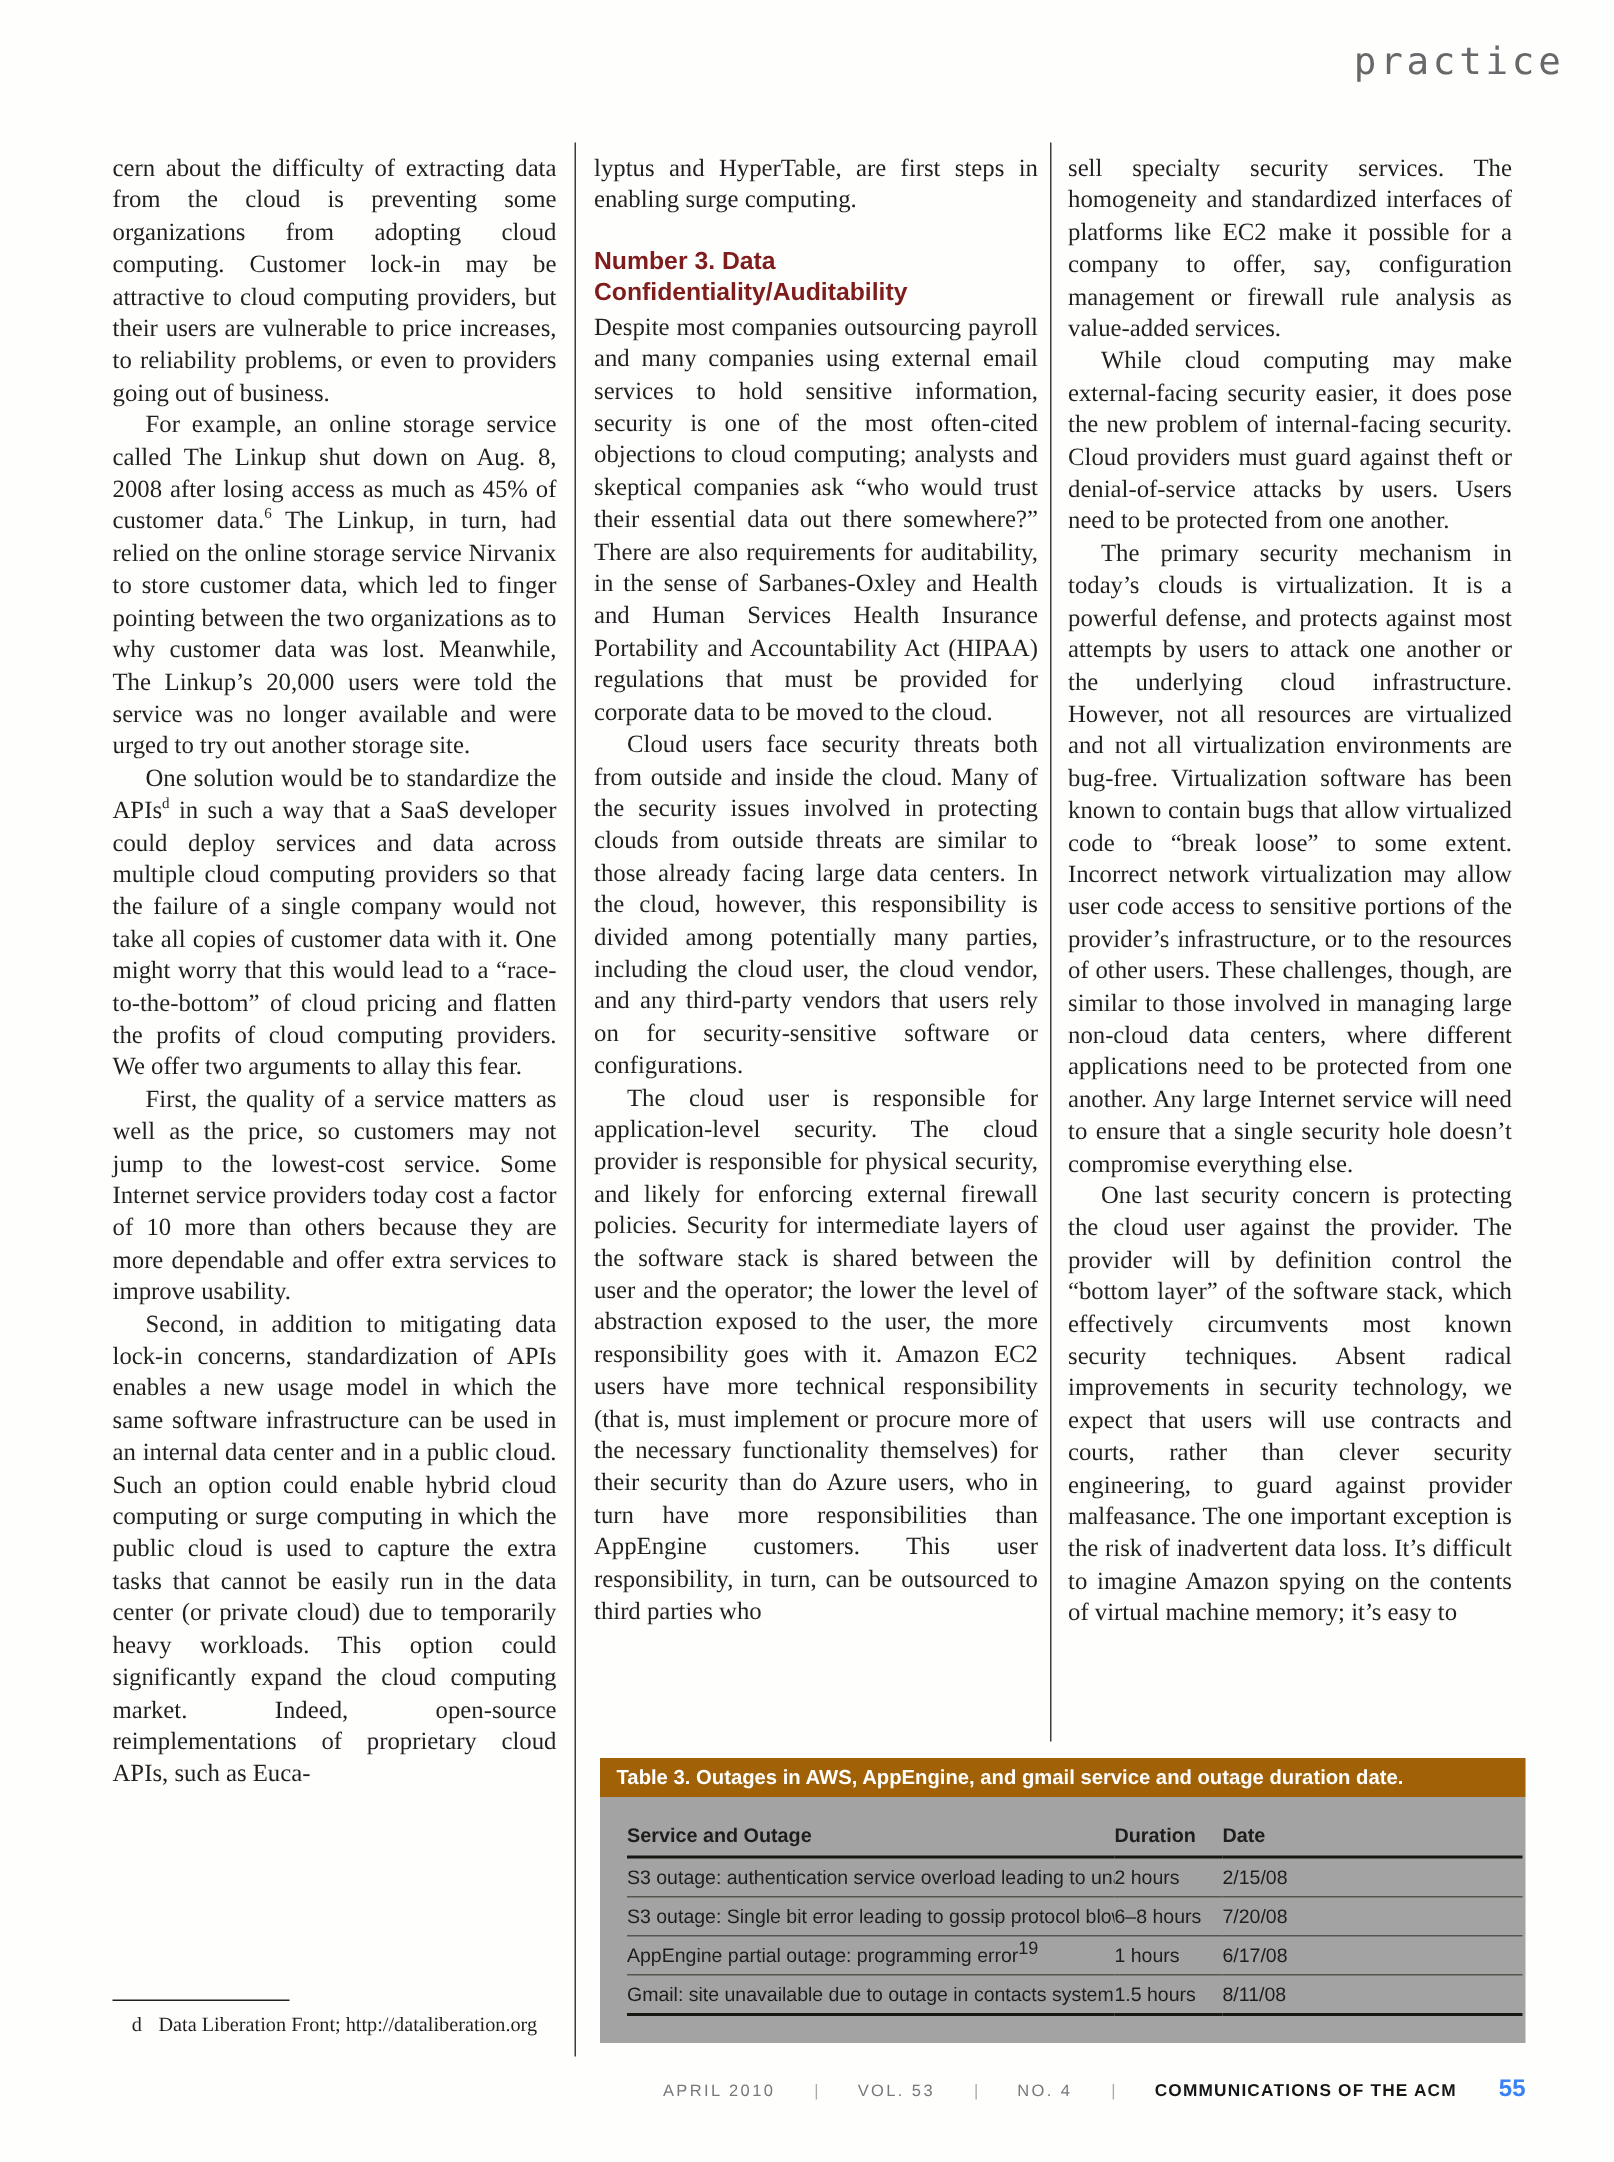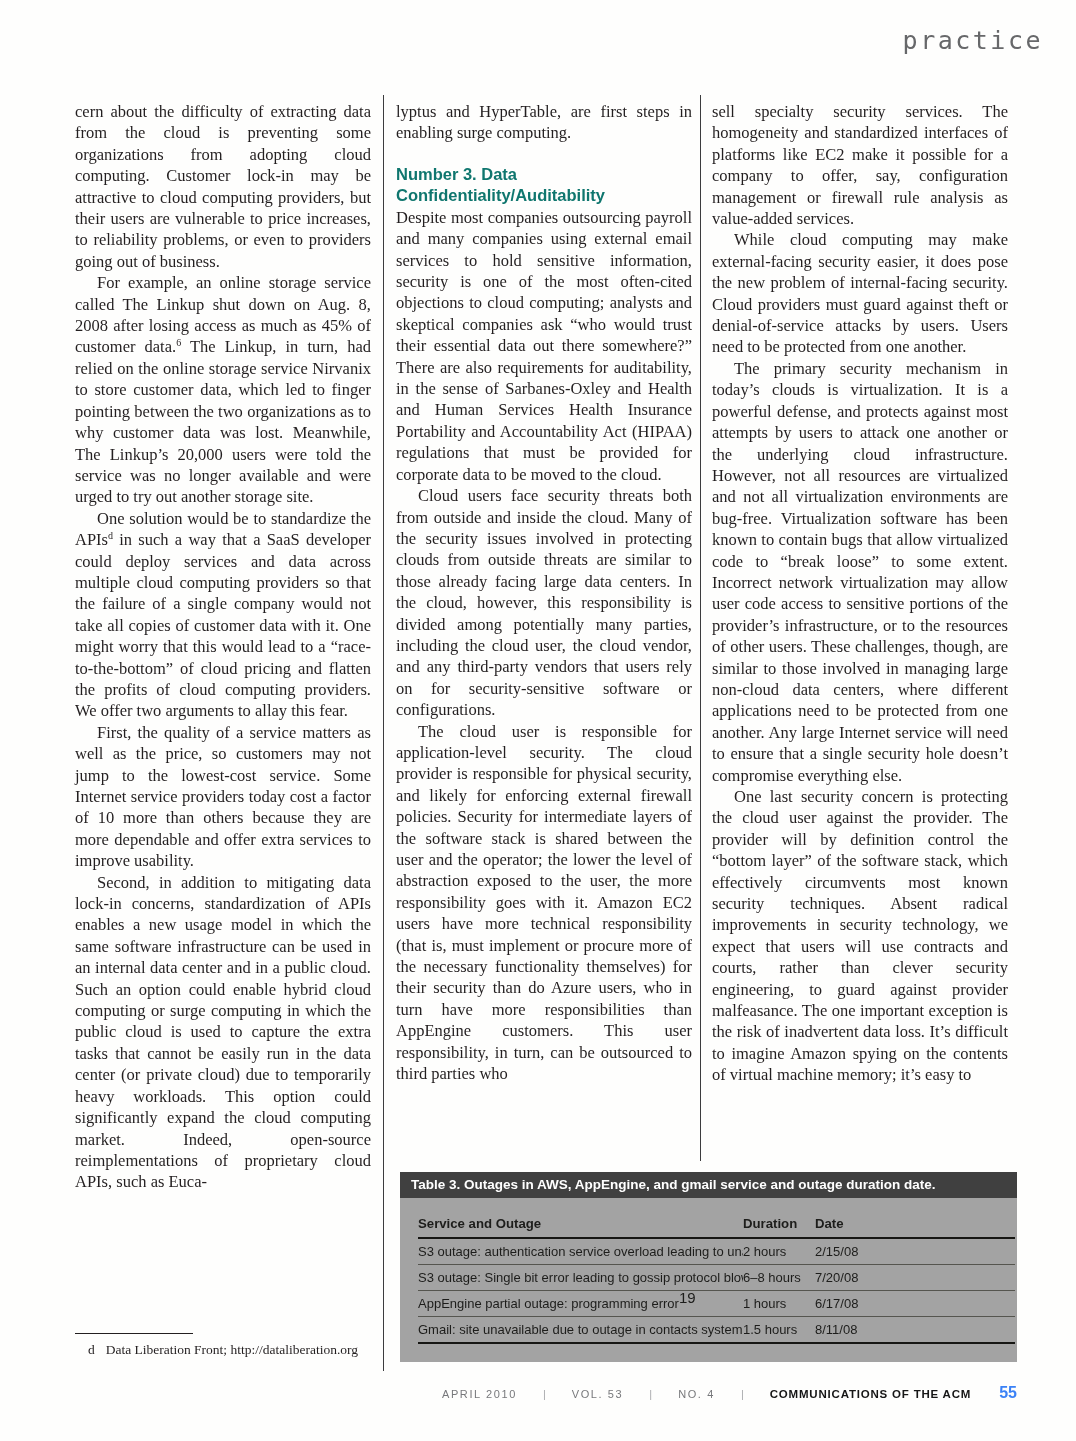--- a/index.html
+++ b/index.html
@@ -27,21 +27,21 @@
   }
   .col-1{left:75px;}
   .col-2{left:396px;}
   .col-3{left:712px;}
   .body-p{margin:0;}
   .body-p.indent{text-indent:22px;}
   .body-p sup{font-size:10px;line-height:0;}
   .col-heading{
     margin:20px 0 1px 0;
     font-family:"Liberation Sans","DejaVu Sans",sans-serif;
-    font-size:16.5px;line-height:21px;font-weight:700;color:#0f766e;
+    font-size:16.5px;line-height:21px;font-weight:700;color:#7f1d1d;
     text-align:left;
   }
 
   .col-divider{position:absolute;width:1px;background:#3c3c3e;}
   .divider-1{left:383px;top:95px;height:1276px;}
   .divider-2{left:700px;top:95px;height:1066px;}
 
   
   .footnote{position:absolute;left:75px;top:1333px;width:296px;text-align:center;}
   .footnote-rule{width:118px;height:1px;background:#231f20;margin-bottom:7px;}
@@ -64,21 +64,21 @@
   }
   #outage-table th{
     text-align:left;font-weight:700;font-size:13.2px;
     padding:2px 0 6px 0;border-bottom:2px solid #161613;
   }
   #outage-table td{
     padding:5px 0 5px 0;border-bottom:1px solid #55554f;
     white-space:nowrap;overflow:hidden;
   }
   #outage-table tr:last-child td{border-bottom:2px solid #161613;}
-  #outage-table sup{font-size:15px;line-height:0;}
+  #outage-table sup{font-size:12px;line-height:0;}
 
   
   .footer{
     position:absolute;top:1384px;right:59px;
     display:flex;align-items:baseline;gap:26px;
     font-family:"Liberation Sans","DejaVu Sans",sans-serif;
   }
   .footer-meta{font-size:11px;letter-spacing:1.6px;color:#77787b;}
   .footer-sep{font-size:11px;color:#a9aaac;}
   .footer-pub{font-size:11.5px;font-weight:700;letter-spacing:0.8px;color:#161616;}
@@ -114,21 +114,21 @@
       <p class="body-p indent">The primary security mechanism in today’s clouds is virtualization. It is a powerful defense, and protects against most attempts by users to attack one another or the underlying cloud infrastructure. However, not all resources are virtualized and not all virtualization environments are bug-free. Virtualization software has been known to contain bugs that allow virtualized code to “break loose” to some extent. Incorrect network virtualization may allow user code access to sensitive portions of the provider’s infrastructure, or to the resources of other users. These challenges, though, are similar to those involved in managing large non-cloud data centers, where different applications need to be protected from one another. Any large Internet service will need to ensure that a single security hole doesn’t compromise everything else.</p>
       <p class="body-p indent">One last security concern is protecting the cloud user against the provider. The provider will by definition control the “bottom layer” of the software stack, which effectively circumvents most known security techniques. Absent radical improvements in security technology, we expect that users will use contracts and courts, rather than clever security engineering, to guard against provider malfeasance. The one important exception is the risk of inadvertent data loss. It’s difficult to imagine Amazon spying on the contents of virtual machine memory; it’s easy to</p>
     </div>
 
   <div class="footnote">
     <div class="footnote-rule"></div>
     <div class="footnote-text"><span class="fn-marker">d</span><span>Data Liberation Front; http://dataliberation.org</span></div>
   </div>
 
   <div class="table-block">
-    <div class="table-title" style="background: #404040;">Table 3. Outages in AWS, AppEngine, and gmail service and outage duration date.</div>
+    <div class="table-title" style="background: #a16207;">Table 3. Outages in AWS, AppEngine, and gmail service and outage duration date.</div>
     <div class="table-body" style="background: #a3a3a3;">
       <table id="outage-table">
         <colgroup>
             <col style="width:325px">
             <col style="width:72px">
             <col style="width:200px">
           </colgroup>
         <thead>
             <tr id="outage-table-head">
               <th>Service and Outage</th>

